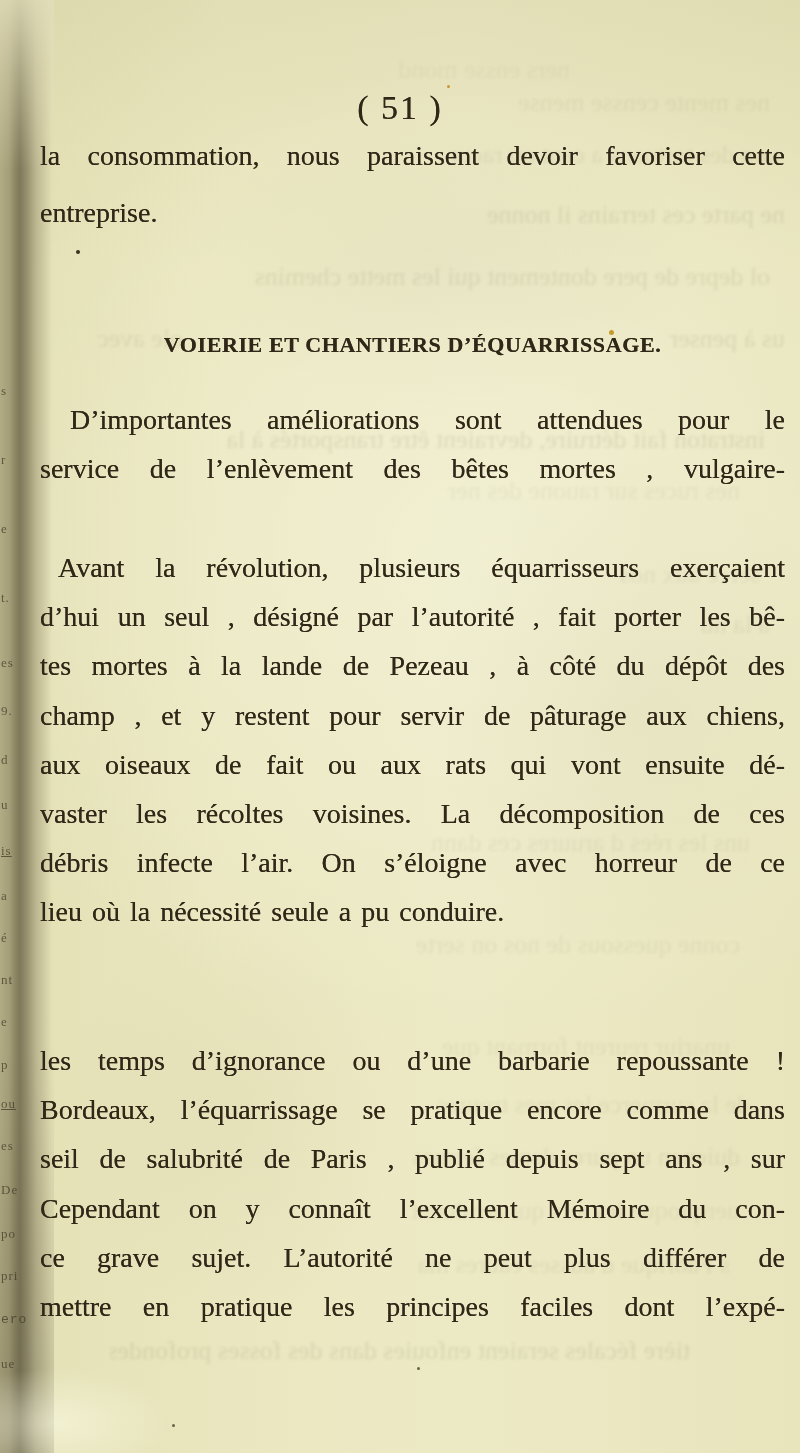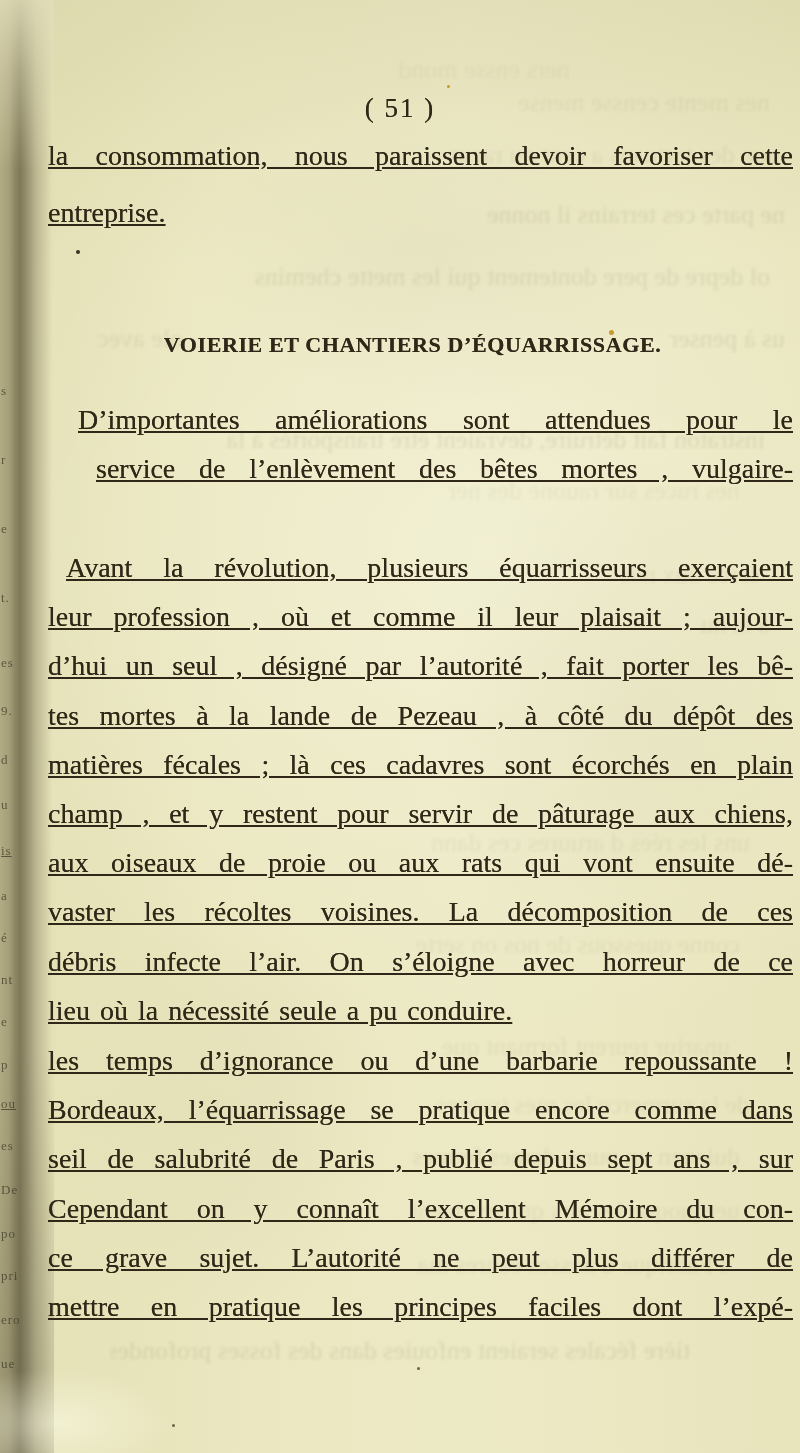--- a/index.html
+++ b/index.html
@@ -42,29 +42,29 @@
   
   .ghost{
     position:absolute;transform:scaleX(-1);filter:blur(1.7px);
     color:#585535;font-size:26px;white-space:nowrap;overflow:hidden;
     pointer-events:none;
   }
   .speck{position:absolute;border-radius:50%;}
   
   .pagenum{
     position:absolute;top:93px;left:0;right:0;height:30px;line-height:30px;
-    text-align:center;font-size:27px;letter-spacing:2px;
+    text-align:center;font-size:34px;letter-spacing:2px;
     text-shadow:0 0 0.5px rgba(49,39,24,0.85);
   }
   .heading{
     position:absolute;top:331px;left:40px;width:745px;height:28px;line-height:28px;
     text-align:center;font-size:22px;font-weight:700;letter-spacing:0.6px;
     text-shadow:0 0 0.4px rgba(49,39,24,0.8);
   }
-  .para{position:absolute;left:48px;width:745px;text-decoration:underline;}
+  .para{position:absolute;left:40px;width:745px;}
   .tline{
     text-align:justify;text-align-last:justify;
     font-size:28px;word-spacing:3px;
     text-shadow:0 0 0.5px rgba(49,39,24,0.85);
     white-space:normal;
   }
   .tline.endline{text-align-last:left;}
 </style>
 </head>
 <body>
@@ -110,43 +110,41 @@
       <div class="frag" style="top: 888px;">a</div>
       <div class="frag" style="top: 930px;">é</div>
       <div class="frag" style="top: 972px;">nt</div>
       <div class="frag" style="top: 1014px;">e</div>
       <div class="frag" style="top: 1057px;">p</div>
       <div class="frag" style="top: 1096px; text-decoration: underline;">ou</div>
       <div class="frag" style="top: 1138px;">es</div>
       <div class="frag" style="top: 1182px;">De</div>
       <div class="frag" style="top: 1226px;">po</div>
       <div class="frag" style="top: 1268px;">pri</div>
-      <div class="frag" style="top: 1312px;">ero</div>
+      <div class="frag" style="top: 1312px; font-family: Liberation Mono, monospace;">ero</div>
       <div class="frag" style="top: 1356px;">ue</div>
     </div>
 
   <div class="pagenum">( 51 )</div>
   <div class="heading">VOIERIE ET CHANTIERS D’ÉQUARRISSAGE.</div>
   <div id="paras">
       <div class="para" style="top: 127px;">
         <div class="tline" style="line-height: 57px; height: 57px;">la consommation, nous paraissent devoir favoriser cette</div>
         <div class="tline endline" style="line-height: 57px; height: 57px;">entreprise.</div>
       </div>
       <div class="para" style="top: 395px;">
         <div class="tline" style="line-height: 49.2px; height: 49.2px; padding-left: 30px;">D’importantes améliorations sont attendues pour le</div>
-        <div class="tline" style="line-height: 49.2px; height: 49.2px; margin-left: 48px;">service de l’enlèvement des bêtes mortes , vulgaire-</div>
+        <div class="tline" style="line-height: 49.2px; height: 49.2px;">service de l’enlèvement des bêtes mortes , vulgaire-</div>
       </div>
       <div class="para" style="top: 543px;">
         <div class="tline" style="line-height: 49.2px; height: 49.2px; padding-left: 18px;">Avant la révolution, plusieurs équarrisseurs exerçaient</div>
-        <div class="tline" style="line-height: 49.2px; height: 49.2px;">leur profession , où et comme il leur plaisait ; aujour-</div>
         <div class="tline" style="line-height: 49.2px; height: 49.2px;">d’hui un seul , désigné par l’autorité , fait porter les bê-</div>
         <div class="tline" style="line-height: 49.2px; height: 49.2px;">tes mortes à la lande de Pezeau , à côté du dépôt des</div>
-        <div class="tline" style="line-height: 49.2px; height: 49.2px;">matières fécales ; là ces cadavres sont écorchés en plain</div>
         <div class="tline" style="line-height: 49.2px; height: 49.2px;">champ , et y restent pour servir de pâturage aux chiens,</div>
-        <div class="tline" style="line-height: 49.2px; height: 49.2px;">aux oiseaux de proie ou aux rats qui vont ensuite dé-</div>
+        <div class="tline" style="line-height: 49.2px; height: 49.2px;">aux oiseaux de fait ou aux rats qui vont ensuite dé-</div>
         <div class="tline" style="line-height: 49.2px; height: 49.2px;">vaster les récoltes voisines. La décomposition de ces</div>
         <div class="tline" style="line-height: 49.2px; height: 49.2px;">débris infecte l’air. On s’éloigne avec horreur de ce</div>
         <div class="tline endline" style="line-height: 49.2px; height: 49.2px;">lieu où la nécessité seule a pu conduire.</div>
       </div>
       <div class="para" style="top: 1036px;">
         <div class="tline" style="line-height: 49.2px; height: 49.2px;">les temps d’ignorance ou d’une barbarie repoussante !</div>
         <div class="tline" style="line-height: 49.2px; height: 49.2px;">Bordeaux, l’équarrissage se pratique encore comme dans</div>
         <div class="tline" style="line-height: 49.2px; height: 49.2px;">seil de salubrité de Paris , publié depuis sept ans , sur</div>
         <div class="tline" style="line-height: 49.2px; height: 49.2px;">Cependant on y connaît l’excellent Mémoire du con-</div>
         <div class="tline" style="line-height: 49.2px; height: 49.2px;">ce grave sujet. L’autorité ne peut plus différer de</div>

